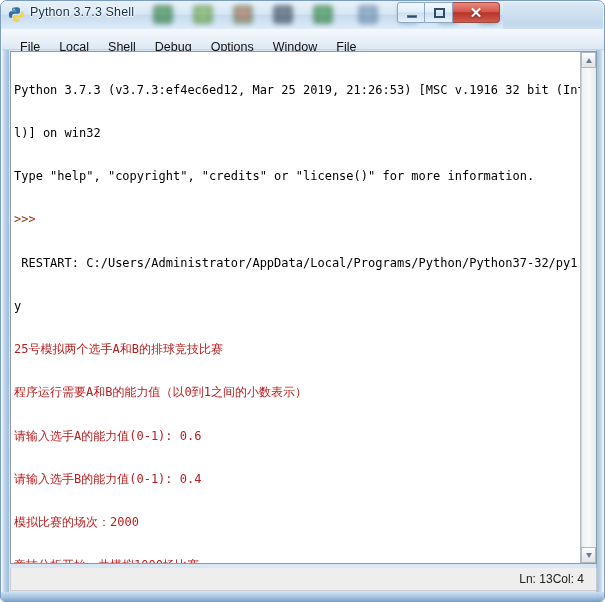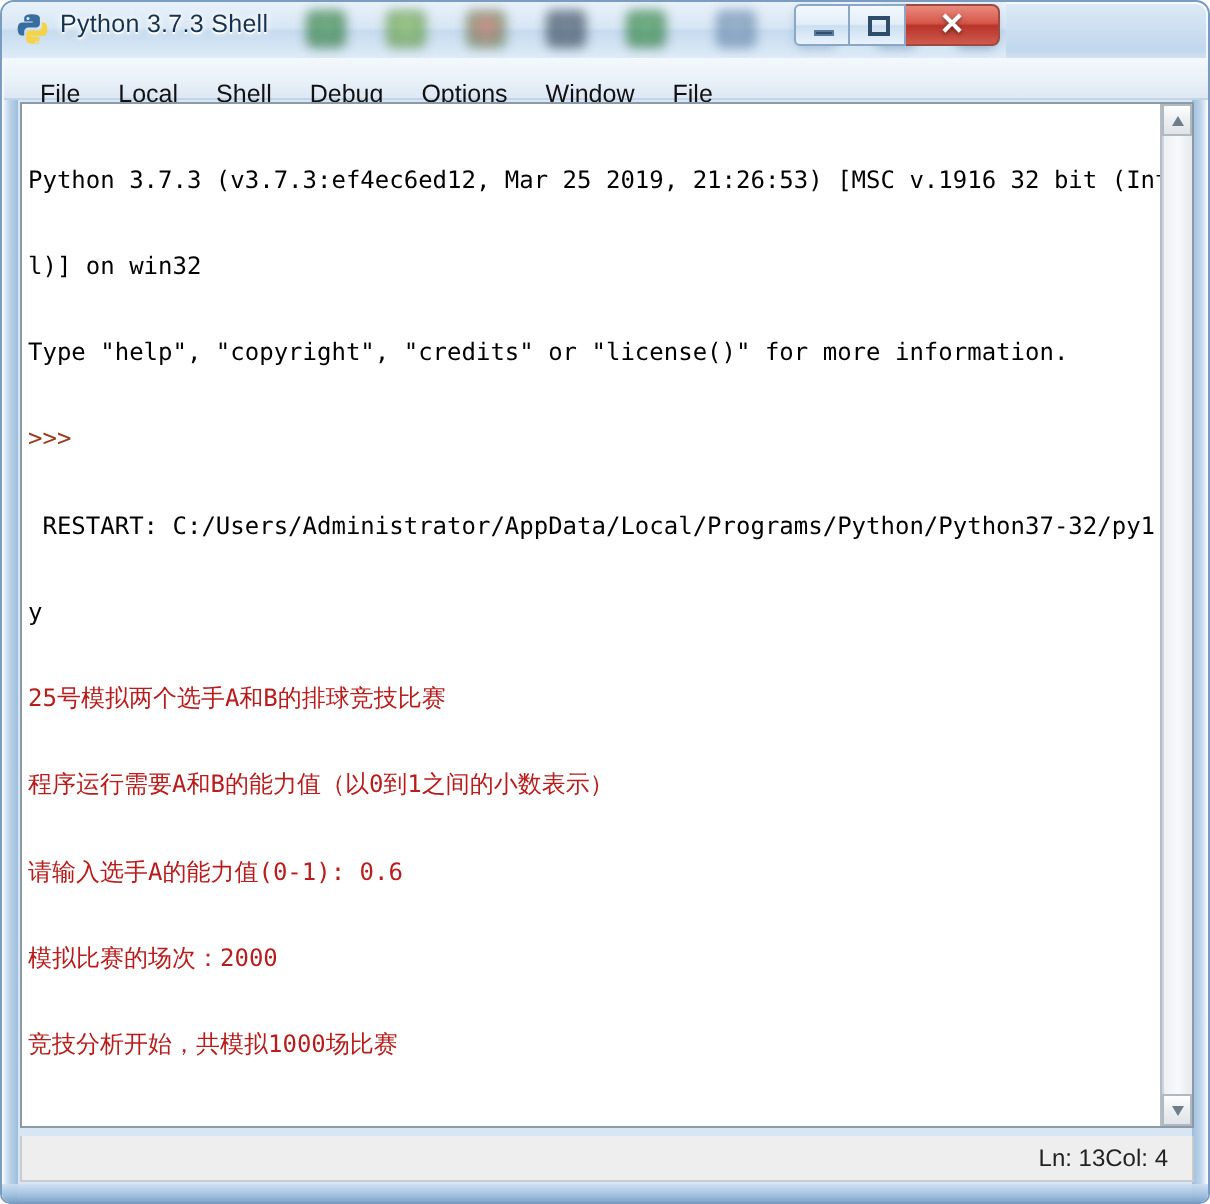--- a/index.html
+++ b/index.html
@@ -318,20 +318,21 @@
     <div id="shell-text">
       <span class="ln c-black">Python 3.7.3 (v3.7.3:ef4ec6ed12, Mar 25 2019, 21:26:53) [MSC v.1916 32 bit (Inte</span>
       <span class="ln c-black">l)] on win32</span>
       <span class="ln c-black">Type "help", "copyright", "credits" or "license()" for more information.</span>
       <span class="ln c-prompt">&gt;&gt;&gt;</span>
       <span class="ln c-black"> RESTART: C:/Users/Administrator/AppData/Local/Programs/Python/Python37-32/py1.p</span>
       <span class="ln c-black">y</span>
       <span class="ln c-blue">25号模拟两个选手A和B的排球竞技比赛</span>
       <span class="ln c-blue">程序运行需要A和B的能力值（以0到1之间的小数表示）</span>
       <span class="ln c-blue">请输入选手A的能力值(0-1): 0.6</span>
+      <span class="ln c-blue">请输入选手B的能力值(0-1): 0.4</span>
       <span class="ln c-blue">模拟比赛的场次：2000</span>
       <span class="ln c-blue">竞技分析开始，共模拟1000场比赛</span>
       
       
       
     </div>
 
     <div id="shell-scrollbar">
       <div class="sb-arrow" id="sb-arrow-up">
         <span class="tri tri-up"></span>

